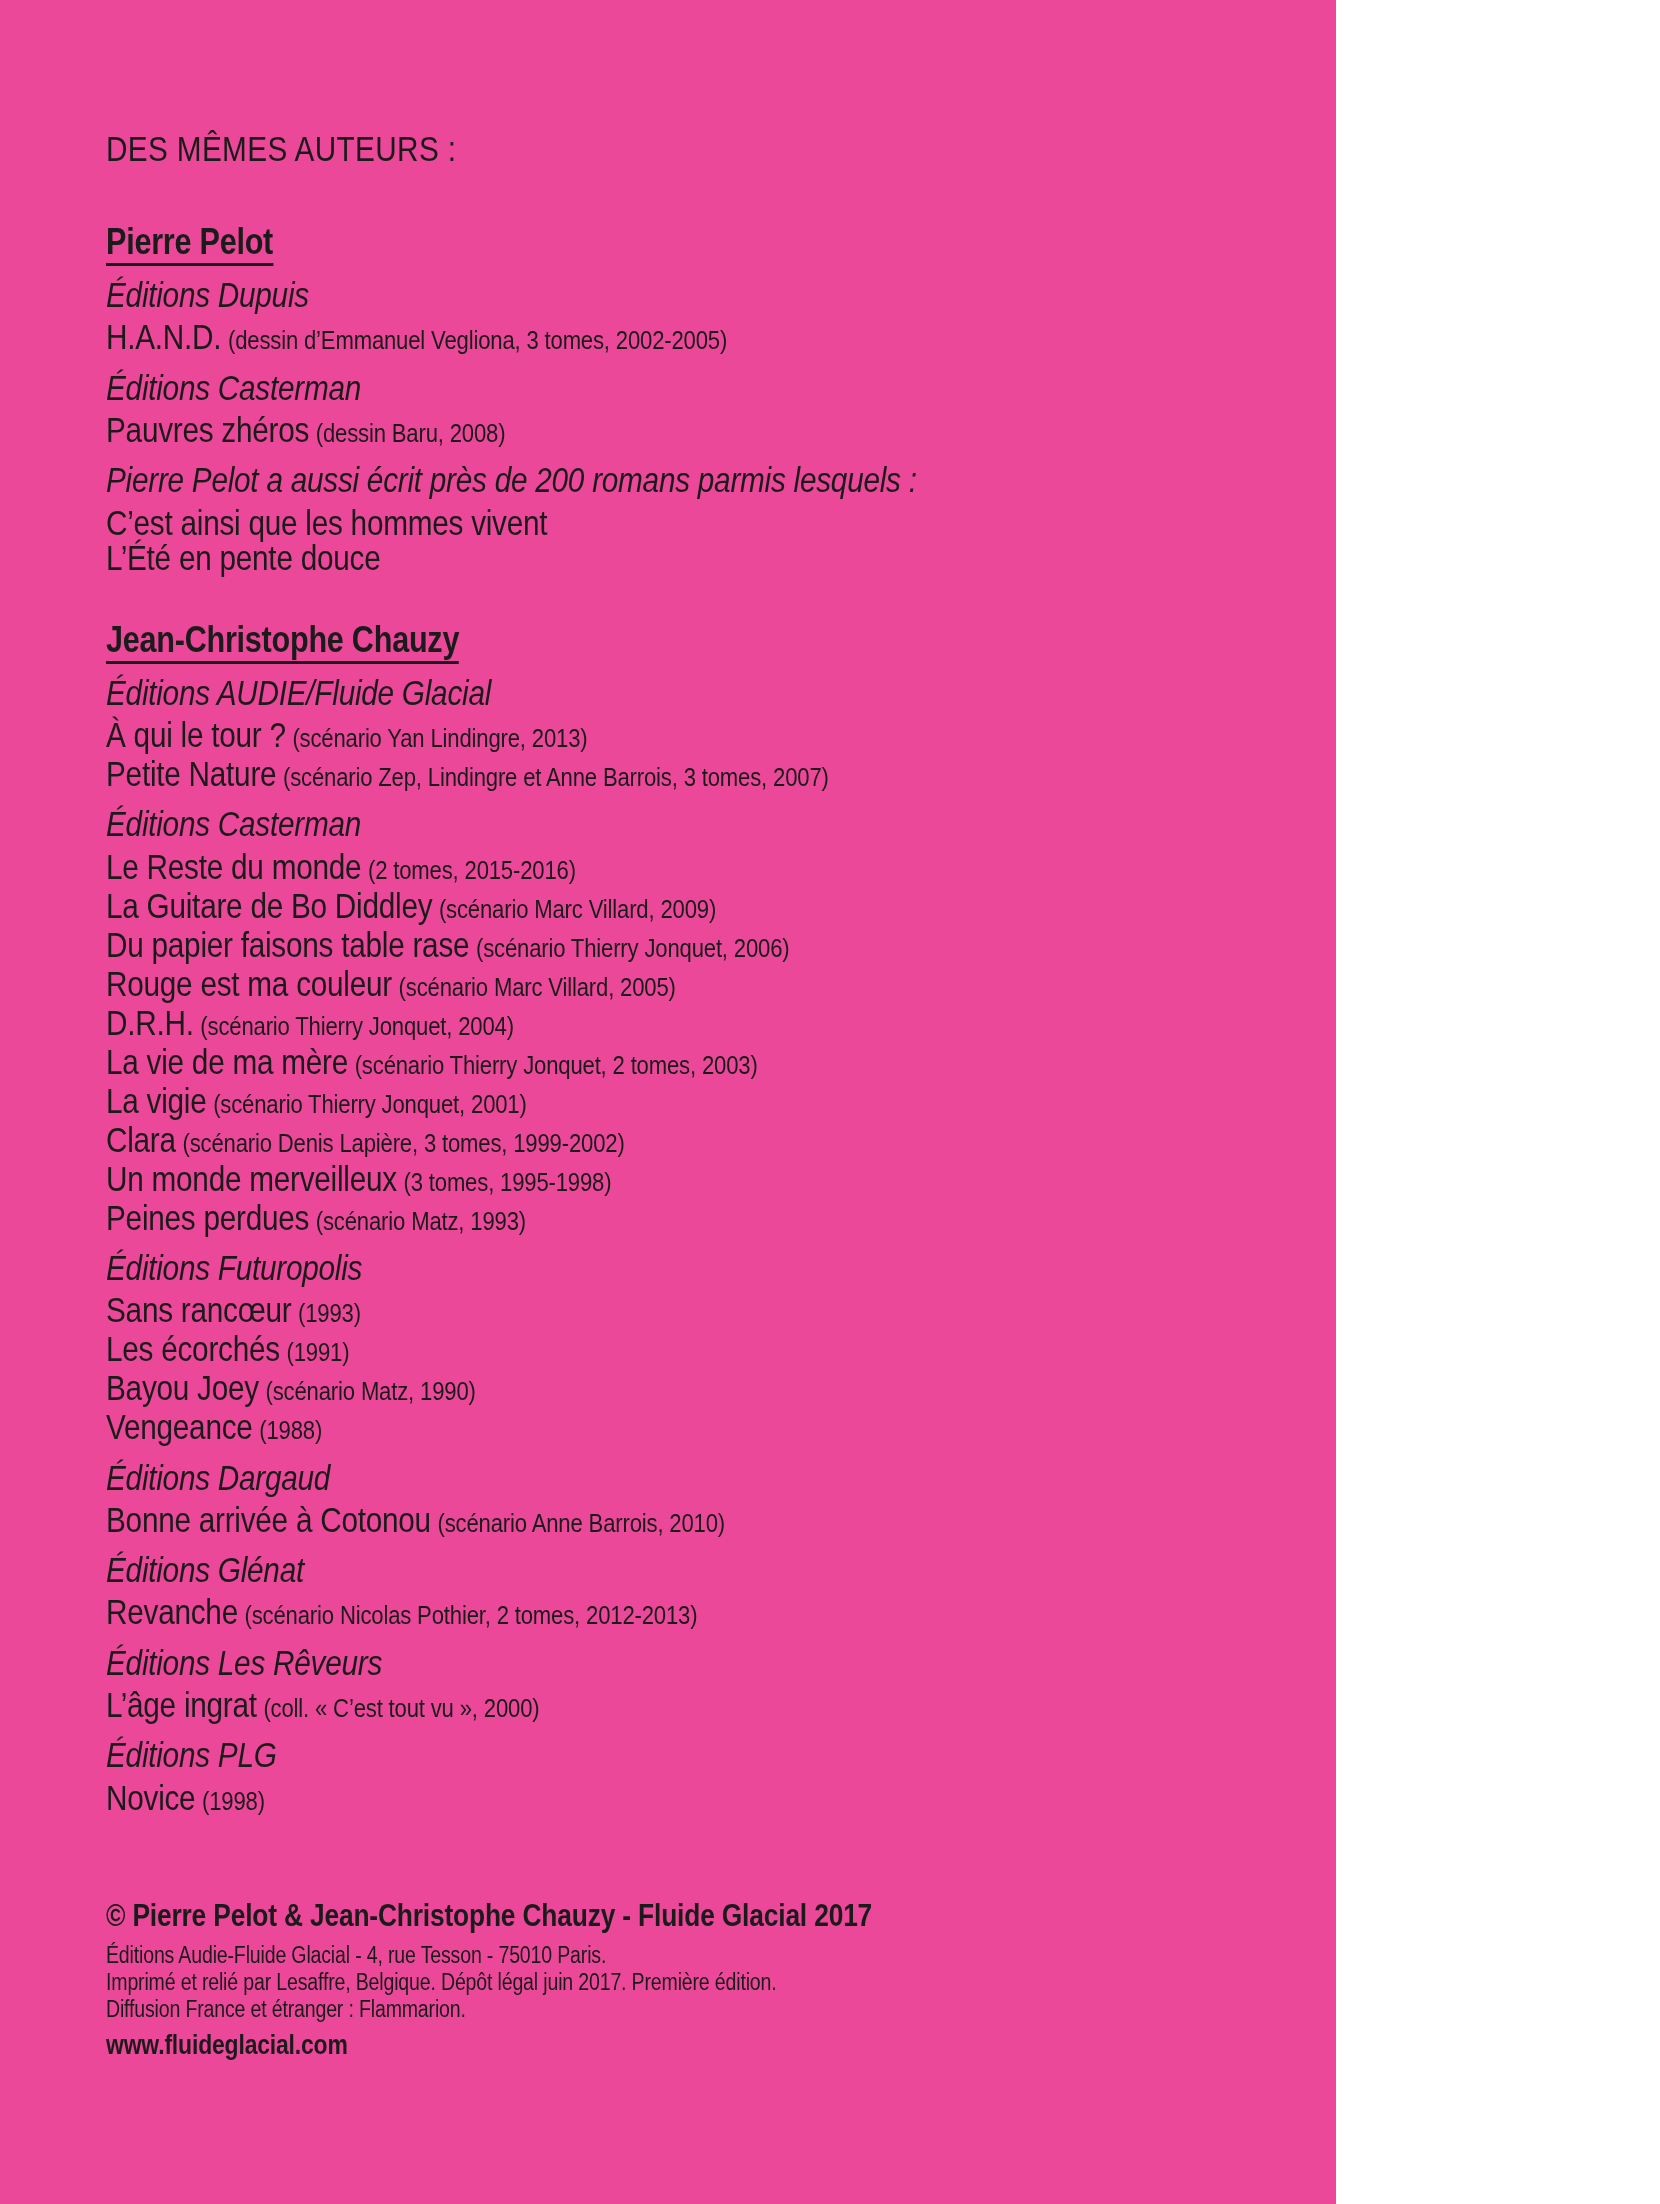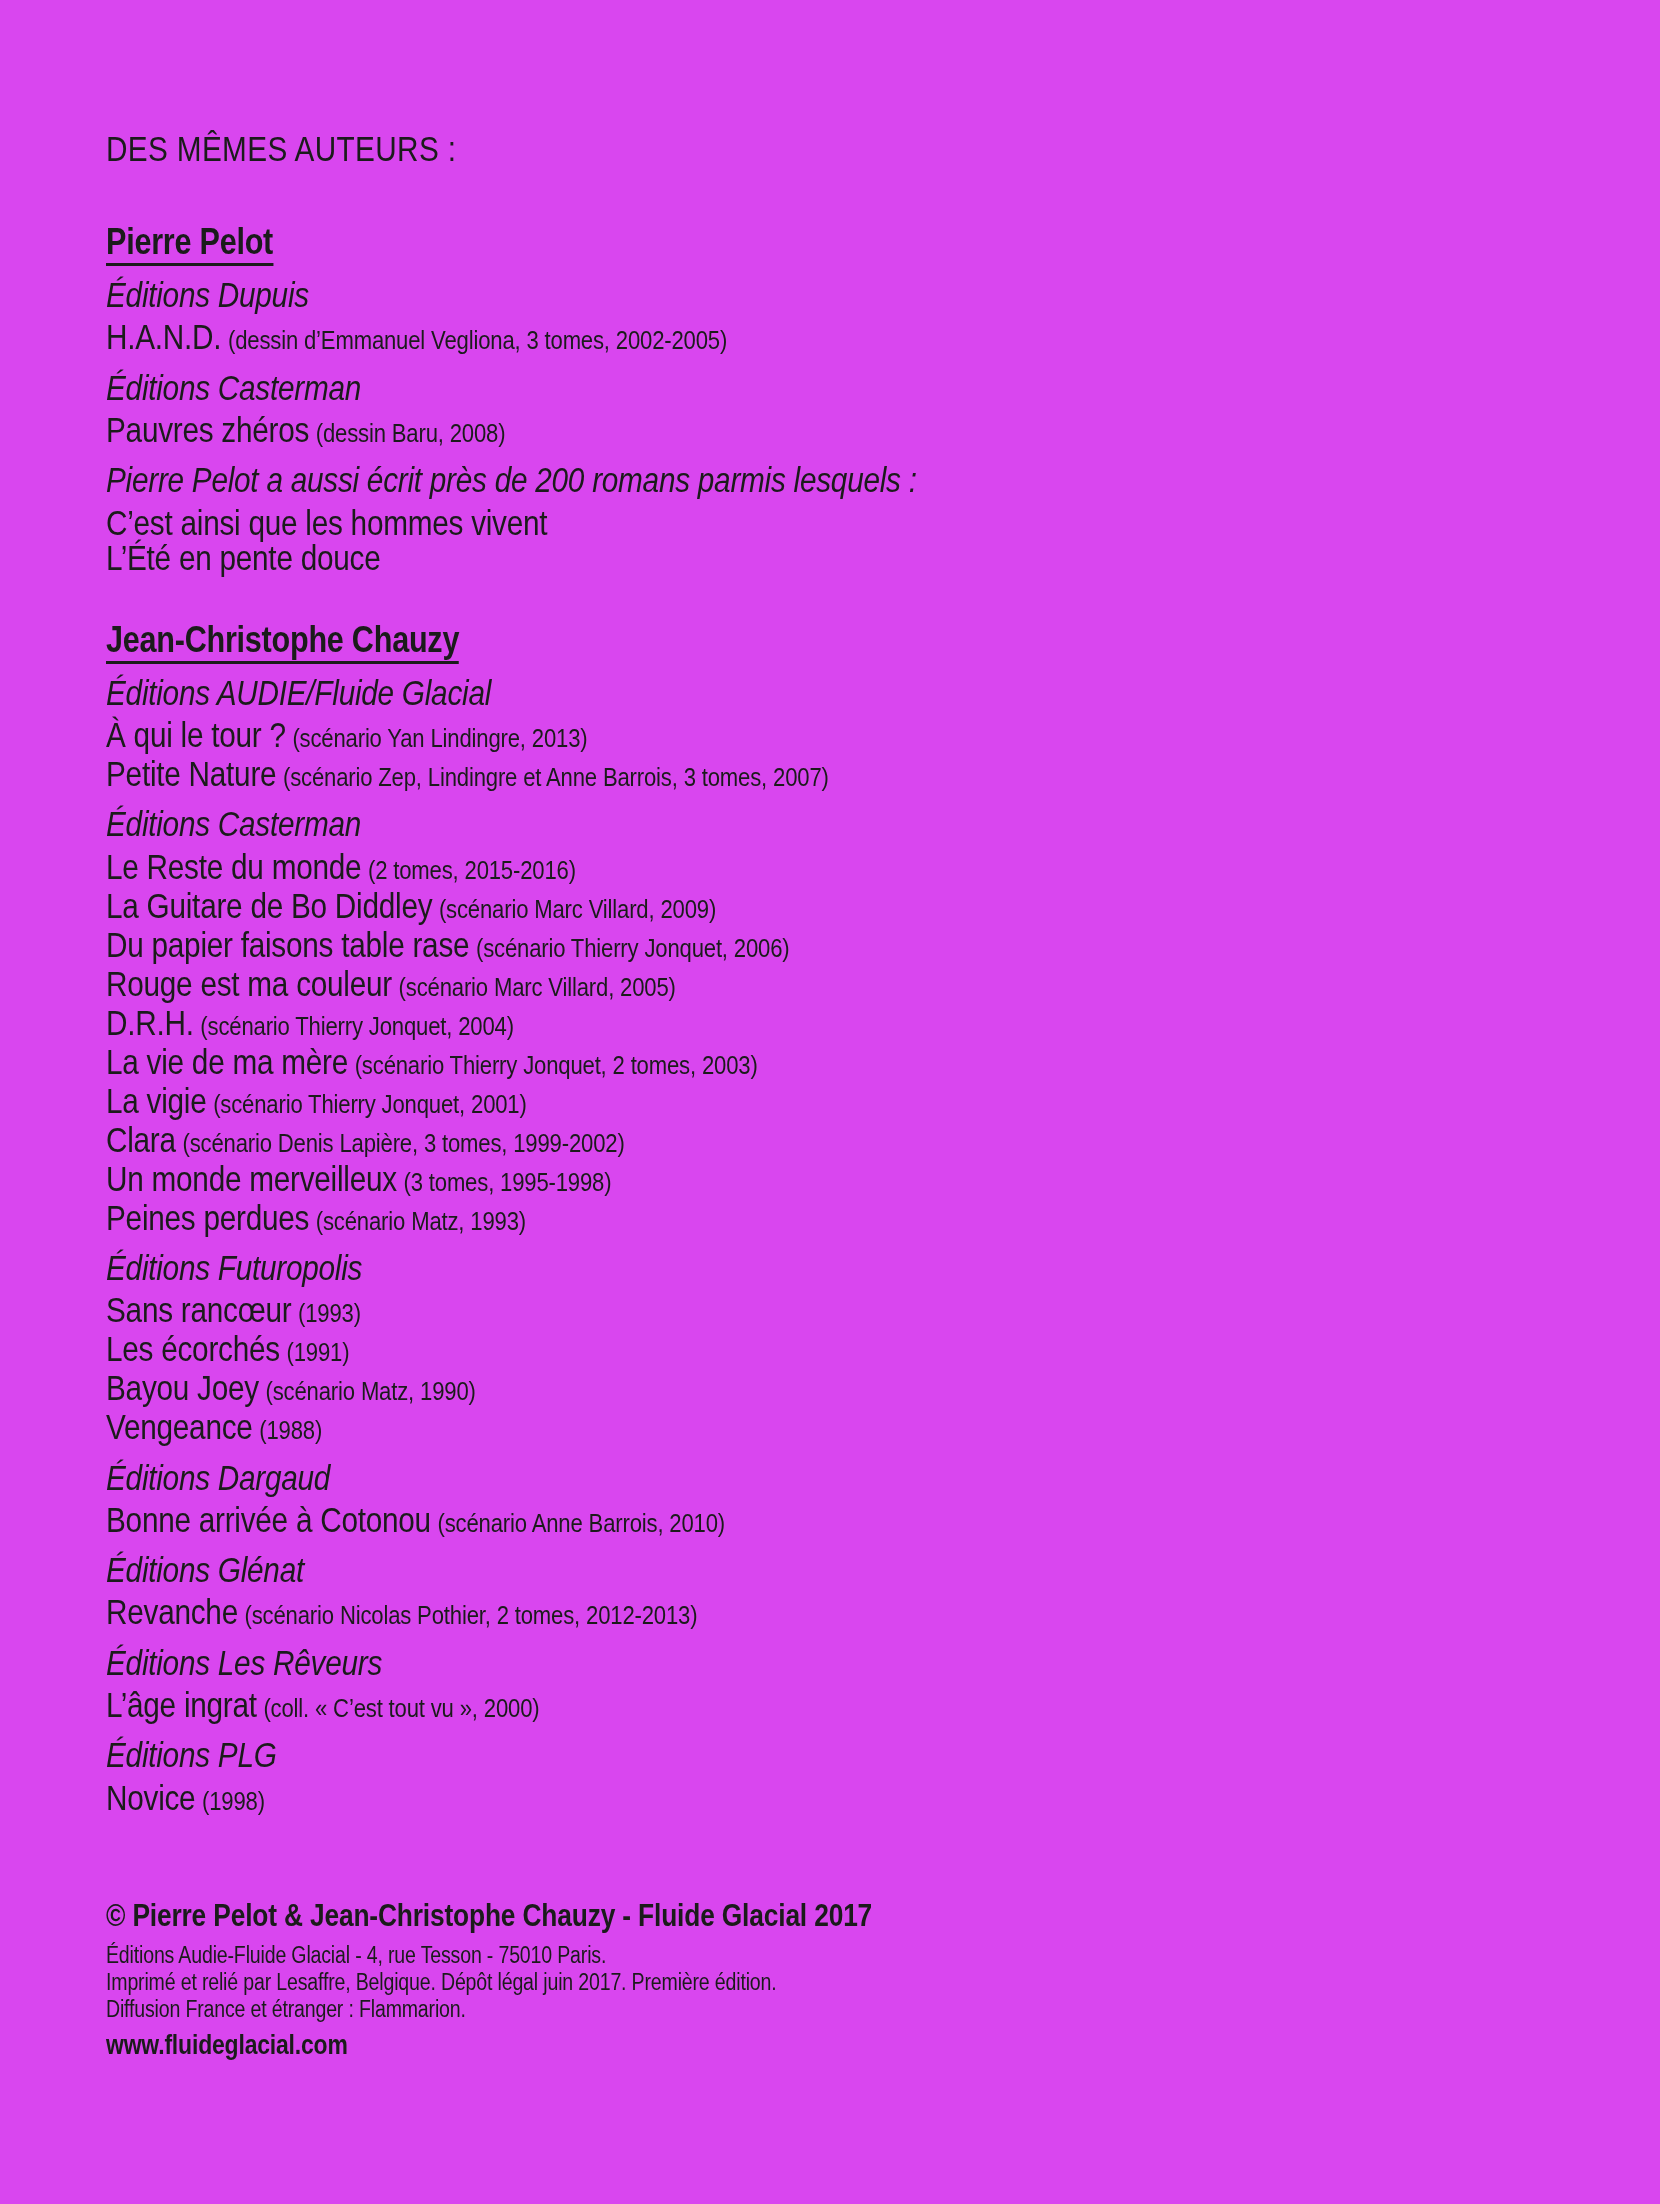--- a/index.html
+++ b/index.html
@@ -2,23 +2,23 @@
 <html style="font-size:14px"><head>
 <meta charset="utf-8">
 <style>
   html, body {
     margin: 0;
     padding: 0;
     background: #ffffff;
   }
   .page {
     position: relative;
-    width: 1660px;
+    width: 1336px;
     height: 2204px;
-    background: #d946ef;
+    background: #ec4899;
     color: #1b1b1b;
     font-family: "Liberation Sans", "DejaVu Sans", sans-serif;
     overflow: hidden;
   }
   
   .content {
     position: absolute;
     left: 106px;
     top: 130px;
     width: 1522px;

